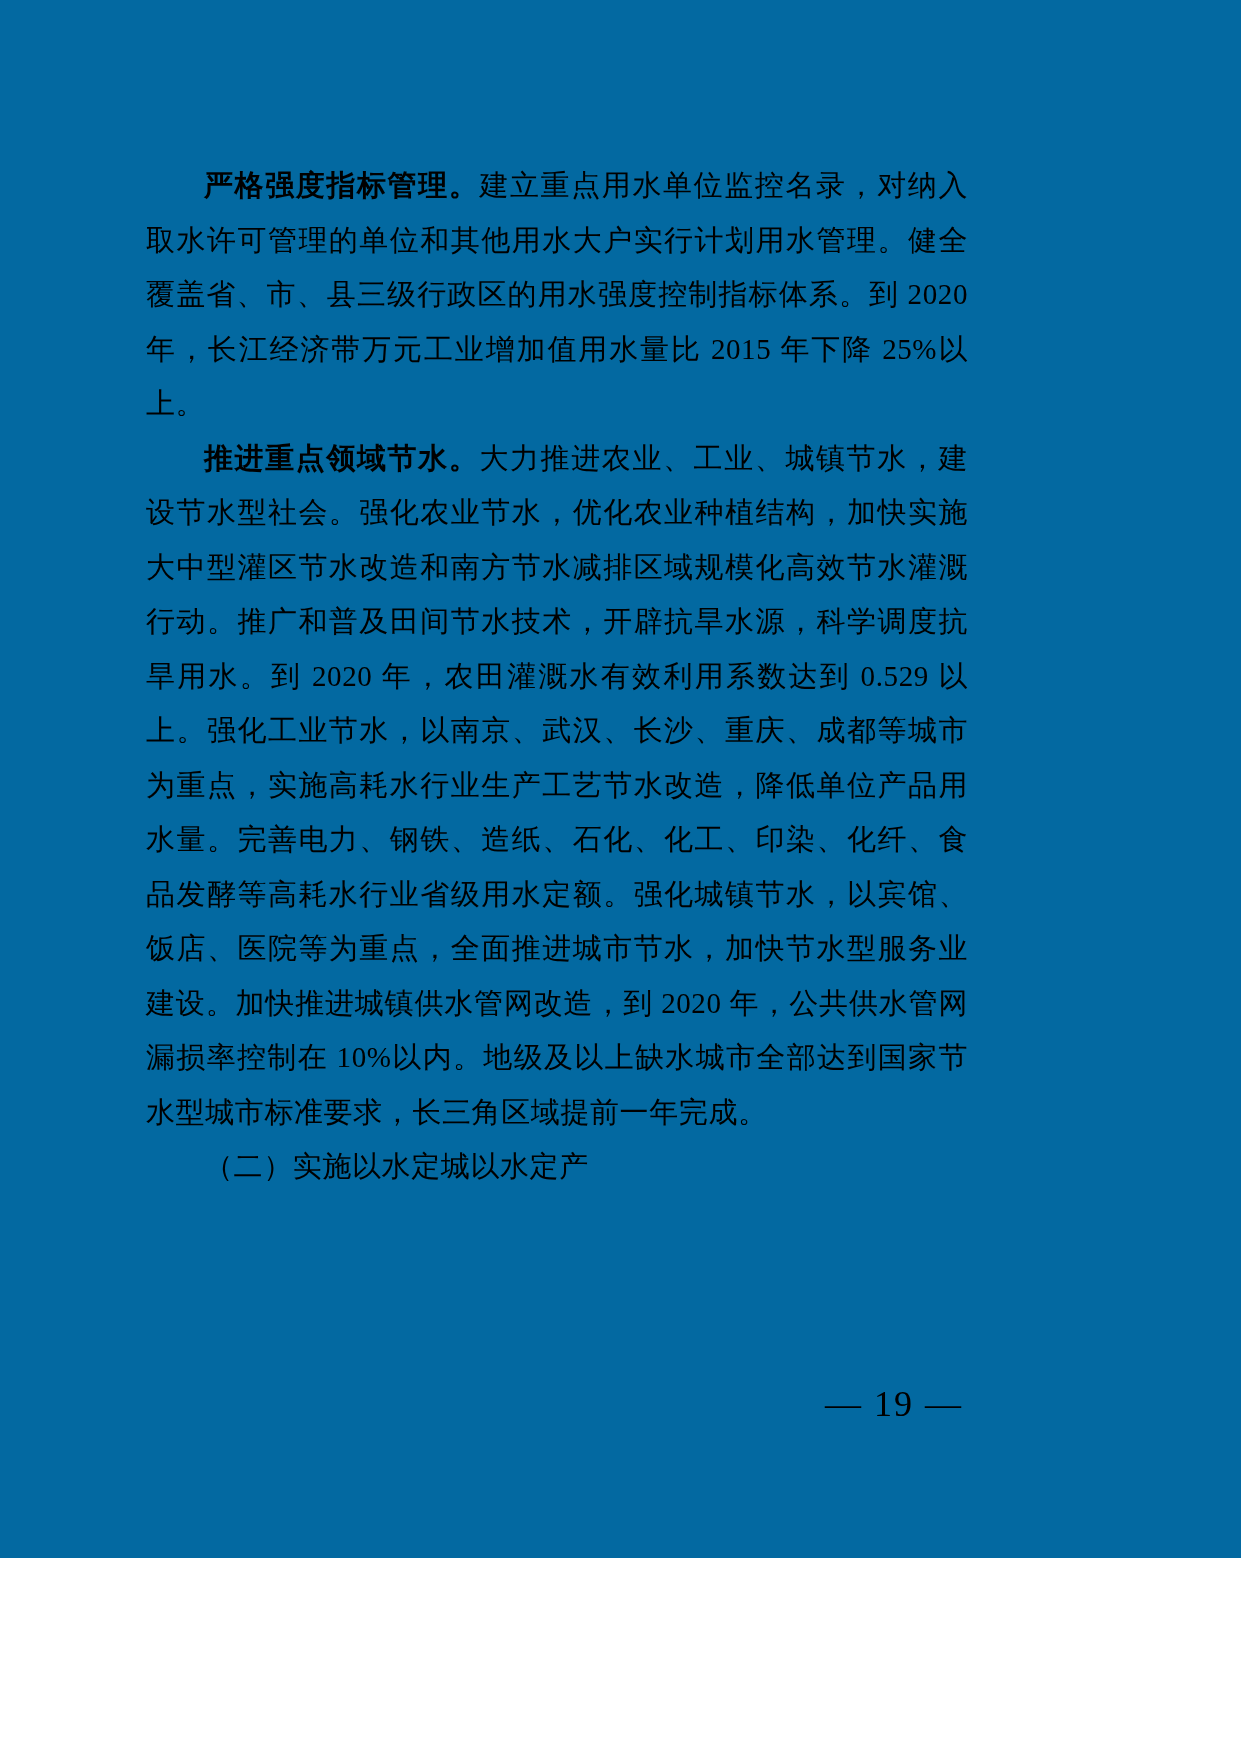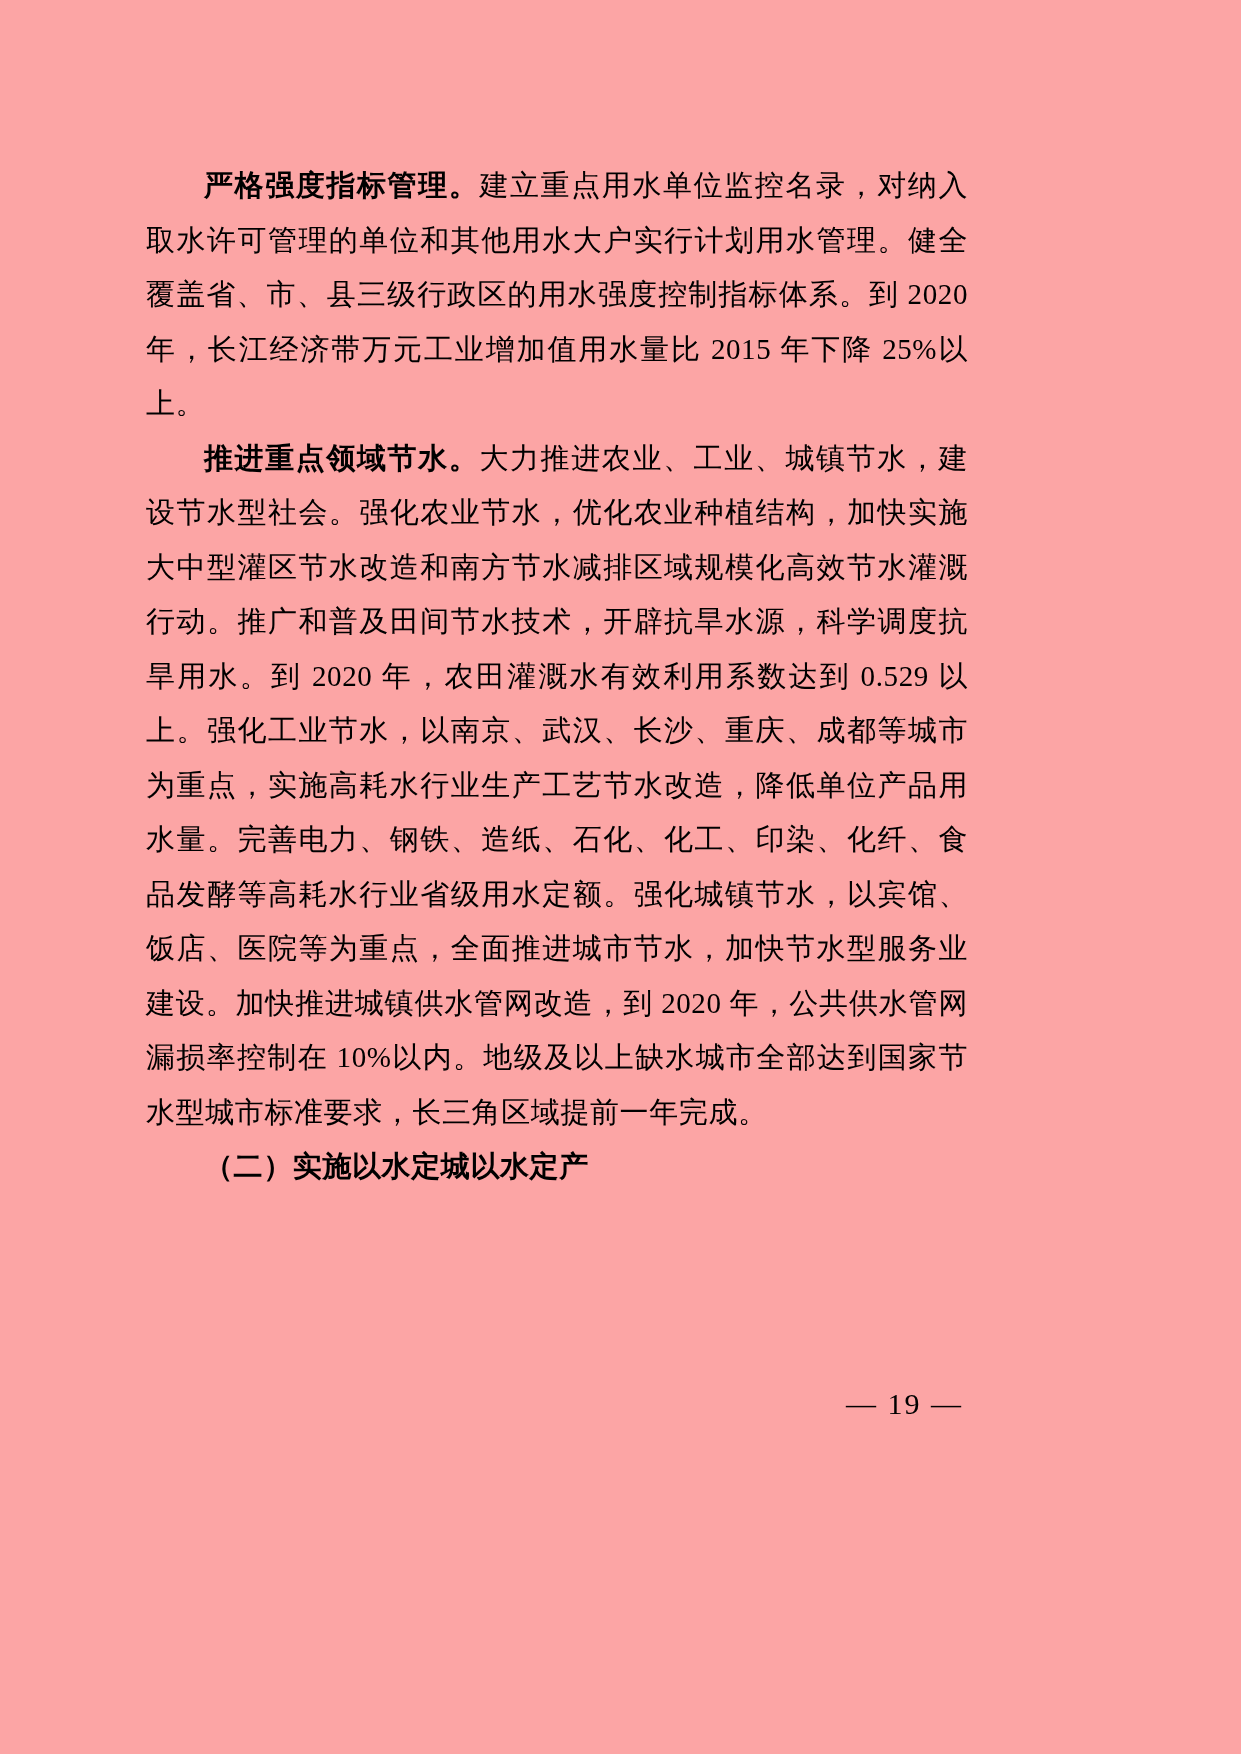--- a/index.html
+++ b/index.html
@@ -3,22 +3,22 @@
 <meta charset="utf-8">
 <style>
   html, body {
     margin: 0;
     padding: 0;
     background: #ffffff;
   }
   .page {
     position: relative;
     width: 1241px;
-    height: 1754px;
-    background: #fca5a5;
+    height: 1558px;
+    background: #0369a1;
     overflow: hidden;
     color: #000000;
     font-family: "Liberation Serif", "DejaVu Serif", serif;
   }
   .content {
     position: absolute;
     left: 146px;
     top: 158px;
     width: 822px;
     font-size: 29px;
@@ -29,28 +29,28 @@
   .para {
     margin: 0;
     padding: 0;
     text-indent: 2em;
   }
   .lead {
     font-weight: 700;
     font-family: "Liberation Sans", "DejaVu Sans", sans-serif;
   }
   .section-heading {
-    font-weight: 700;
+    font-weight: 400;
     font-family: "Liberation Sans", "DejaVu Sans", sans-serif;
   }
   .page-number {
     position: absolute;
     top: 1388px;
     right: 278px;
-    font-size: 30px;
+    font-size: 36px;
     line-height: 32px;
     letter-spacing: 2px;
     font-family: "Liberation Serif", "DejaVu Serif", serif;
     color: #000000;
   }
 </style>
 </head>
 <body>
 
 <div class="page">

